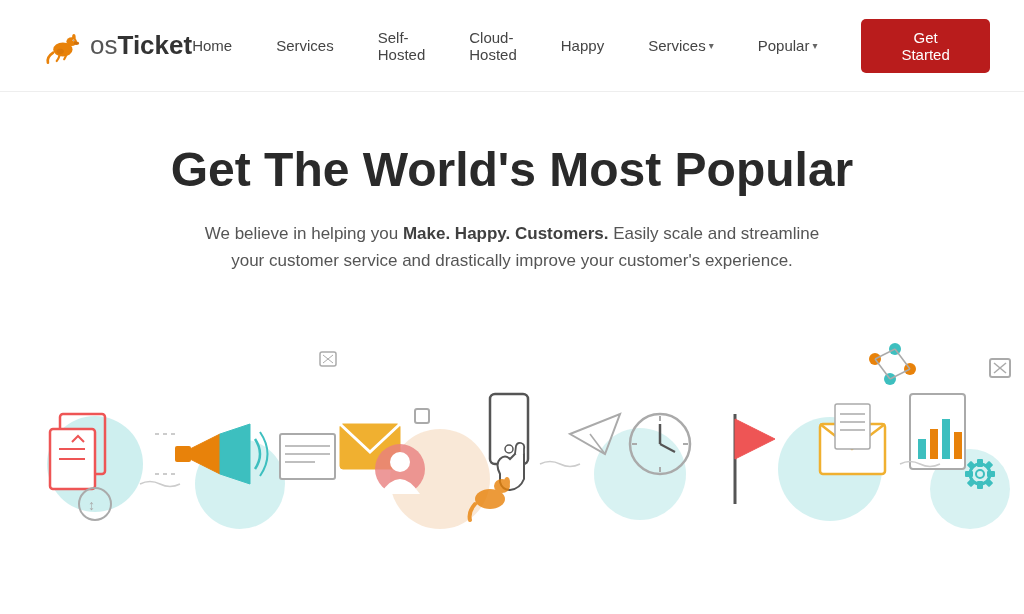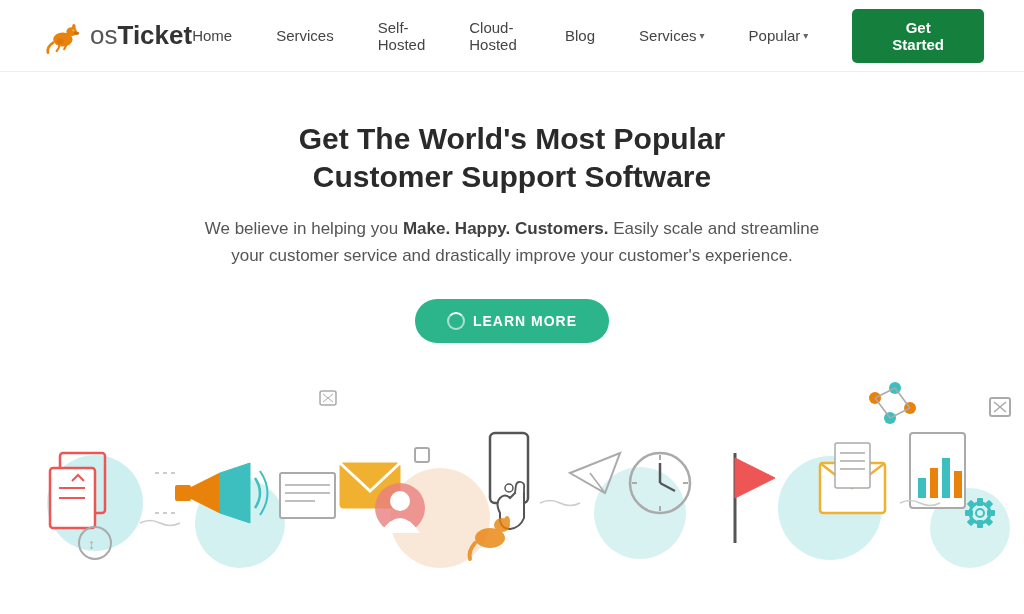--- a/index.html
+++ b/index.html
@@ -4,21 +4,21 @@
   <style>
     * { margin: 0; padding: 0; box-sizing: border-box; }
     body { font-family: 'Segoe UI', Arial, sans-serif; background: #fff; width: 1024px; height: 614px; overflow: hidden; }
 
     
     header {
       display: flex;
       align-items: center;
       justify-content: space-between;
       padding: 0 40px;
-      height: 72px;
+      height: 92px;
       border-bottom: 1px solid #eee;
       background: #fff;
     }
     .logo-area {
       display: flex;
       align-items: center;
       gap: 6px;
     }
     .logo-text {
       font-size: 26px;
@@ -45,37 +45,37 @@
       cursor: pointer;
       color: #444;
       font-size: 15px;
       text-align: right;
     }
     .nav-dropdown .chevron {
       font-size: 10px;
       color: #666;
     }
     .get-started-btn {
-      background: #15803d;
+      background: #b91c1c;
       color: #fff;
       border: none;
       padding: 10px 40px;
       border-radius: 5px;
       font-size: 15px;
-      font-weight: 700;
+      font-weight: 400;
       cursor: pointer;
     }
 
     
     .hero {
       text-align: center;
       padding: 48px 40px 30px;
     }
     .hero h1 {
-      font-size: 30px;
+      font-size: 48px;
       font-weight: 700;
       color: #2a2a2a;
       line-height: 1.25;
       margin-bottom: 20px;
     }
     .hero p {
       font-size: 17px;
       color: #555;
       line-height: 1.6;
       max-width: 620px;
@@ -152,45 +152,40 @@
     <div>
       <span class="logo-text"><span class="os">os</span><span class="ticket">Ticket</span></span>
     </div>
   </div>
 
   <nav>
     <a href="#">Home</a>
     <a href="#">Services</a>
     <a href="#">Self-Hosted</a>
     <a href="#">Cloud-Hosted</a>
-    <a href="#">Blog</a>
+    <a href="#">Happy</a>
     <div class="nav-dropdown">
       <span>Services</span>
       <span class="chevron">▾</span>
     </div>
     <div class="nav-dropdown">
       <span>Popular</span>
       <span class="chevron">▾</span>
     </div>
     <button class="get-started-btn">Get Started</button>
   </nav>
 </header>
 
 <section class="hero">
   <h1>
     <span>Get The World's Most Popular</span><br>
-    <span>Customer Support Software</span>
   </h1>
   <p>
     <span>We believe in helping you </span><span class="highlight">Make. Happy. Customers.</span><span> Easily scale and streamline your customer service and drastically improve your customer's experience.</span>
   </p>
-  <button class="learn-more-btn">
-    <span class="spinner-icon"></span>
-    <span>LEARN MORE</span>
-  </button>
 </section>
 
 <div class="illustration">
   <svg viewBox="0 0 1024 200" xmlns="http://www.w3.org/2000/svg">
 
     <circle cx="95" cy="130" r="48" fill="#3dbfbf" opacity="0.25"></circle>
     <circle cx="240" cy="150" r="45" fill="#3dbfbf" opacity="0.22"></circle>
     <circle cx="440" cy="145" r="50" fill="#e08020" opacity="0.18"></circle>
     <circle cx="640" cy="140" r="46" fill="#3dbfbf" opacity="0.2"></circle>
     <circle cx="830" cy="135" r="52" fill="#3dbfbf" opacity="0.22"></circle>

